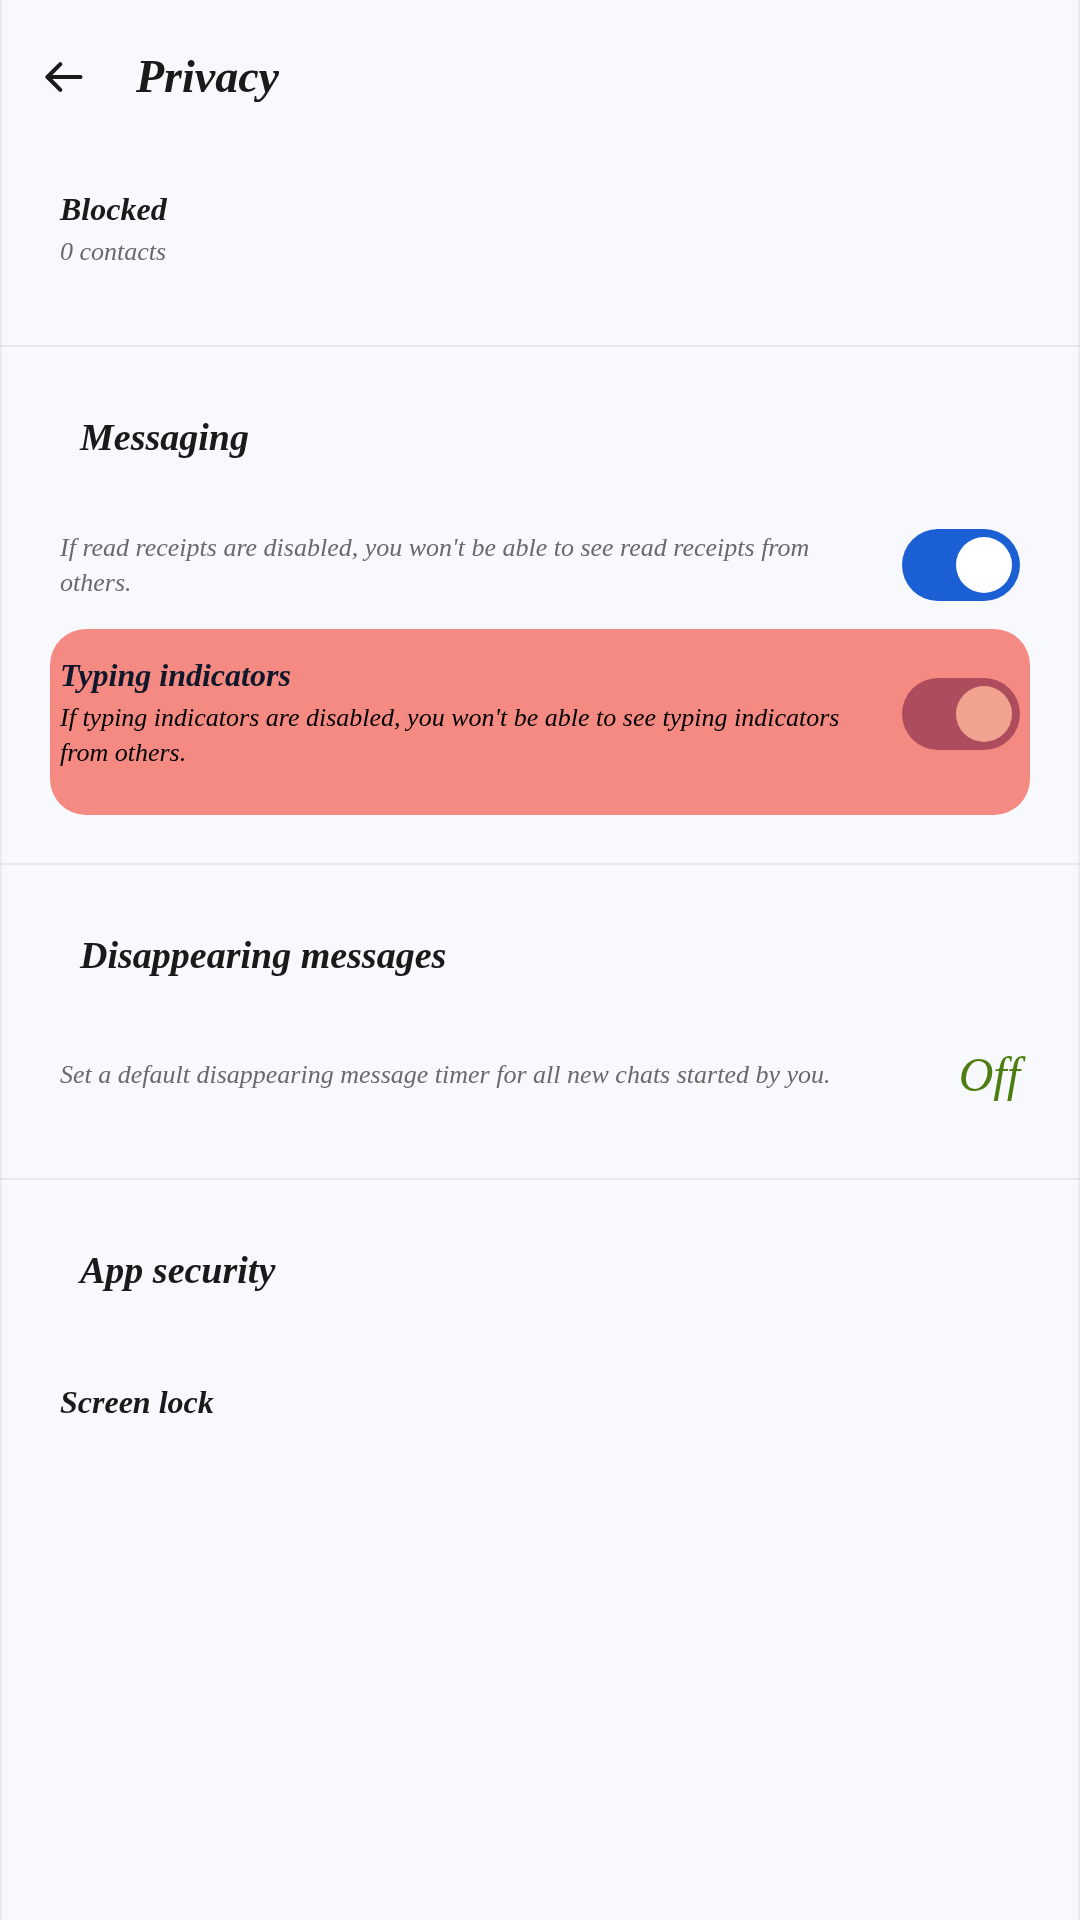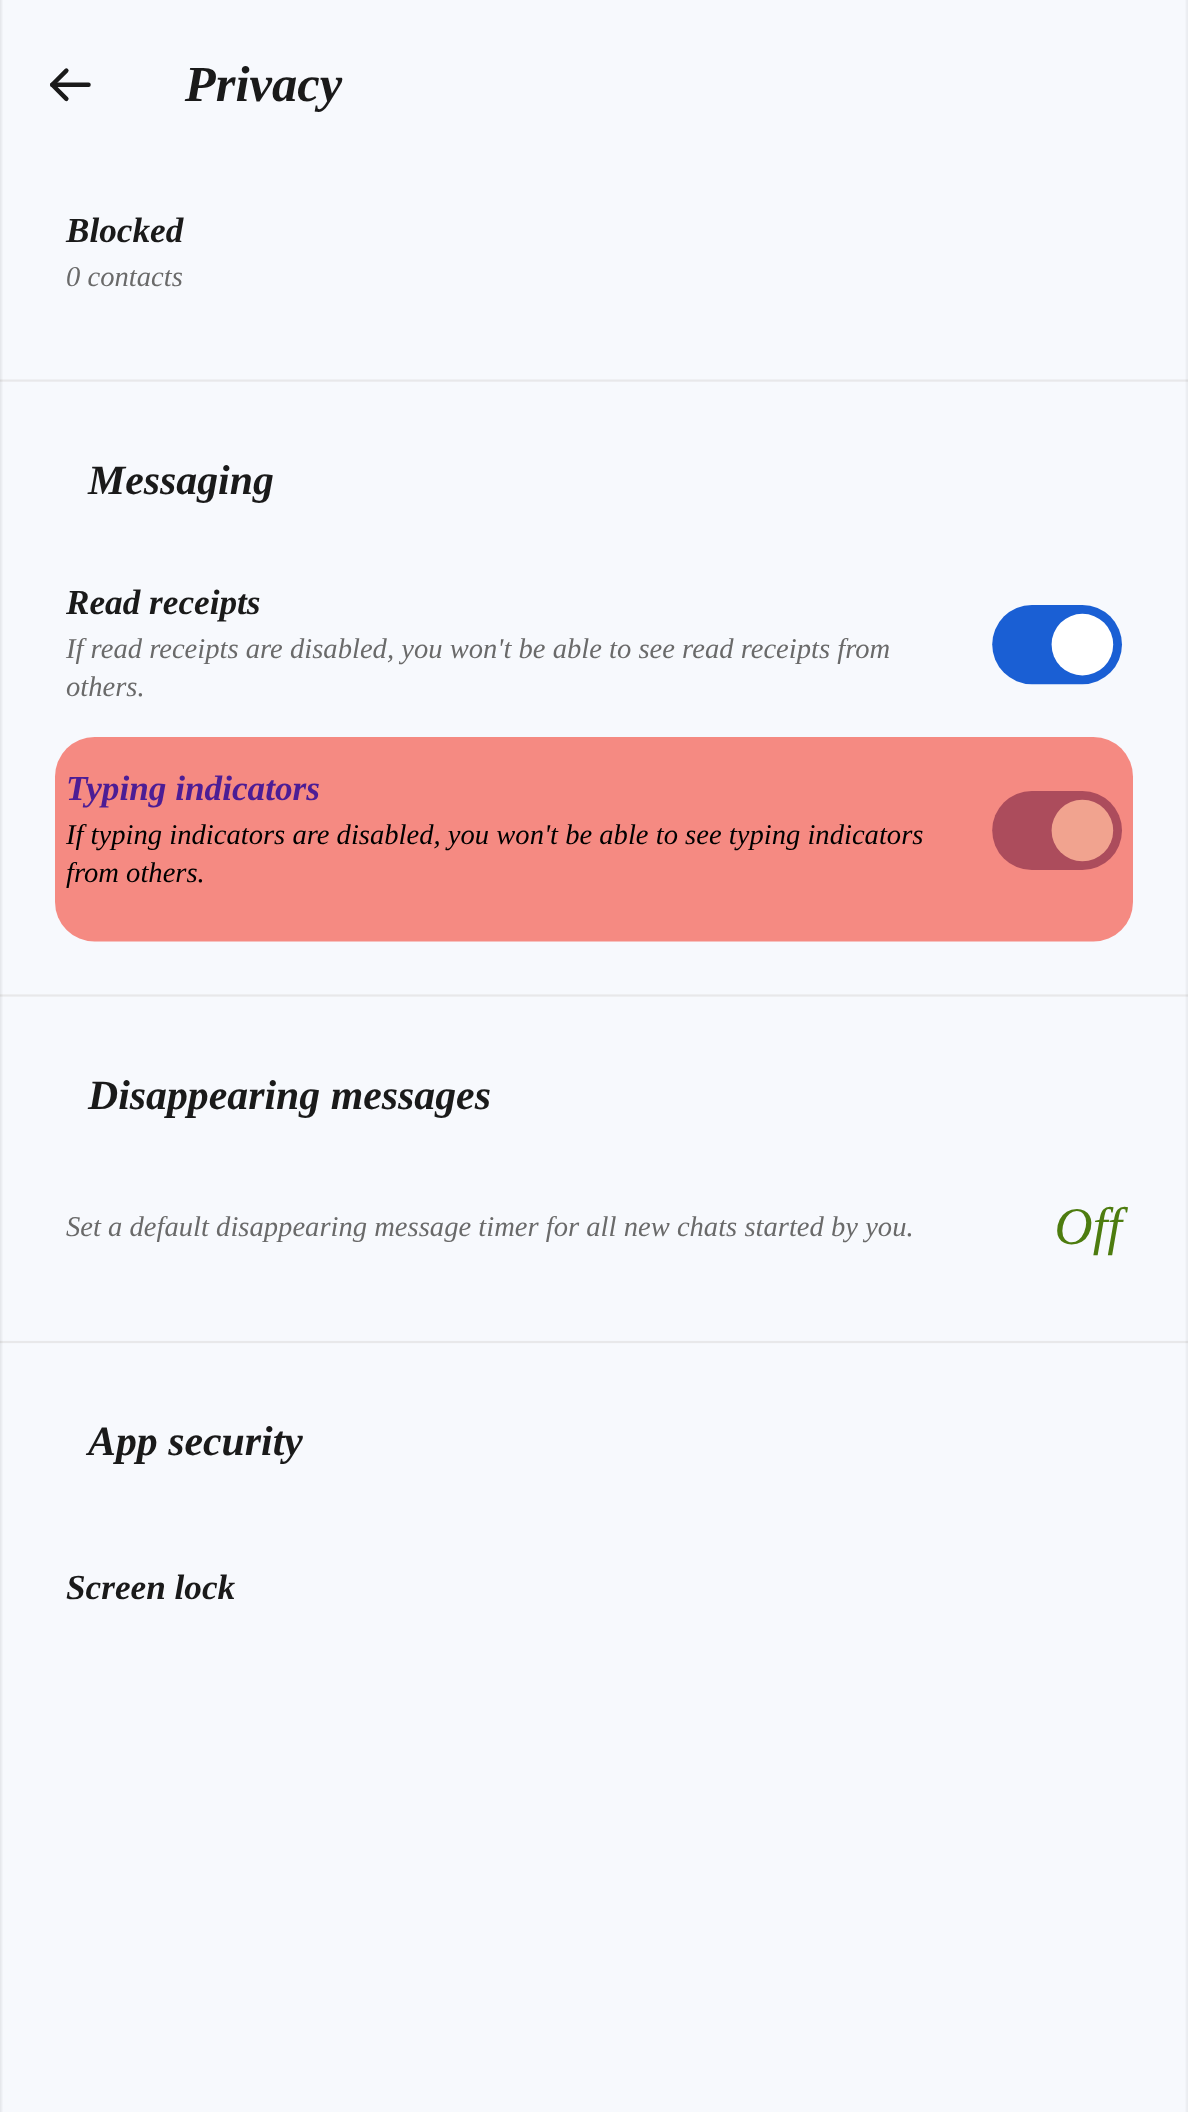--- a/index.html
+++ b/index.html
@@ -31,21 +31,21 @@
       top: 0;
       bottom: 0;
       width: 3px;
       background: linear-gradient(to left, rgba(0,0,0,0.08), transparent);
       z-index: 100;
     }
     .header {
       display: flex;
       align-items: center;
       padding: 50px 40px 40px 40px;
-      gap: 80px;
+      gap: 48px;
     }
     .back-icon {
       width: 48px;
       height: 48px;
       display: flex;
       align-items: center;
       justify-content: center;
       cursor: pointer;
     }
     .header-title {
@@ -126,21 +126,21 @@
     .highlighted {
       background: #f58a82;
       border-radius: 36px;
       margin: 0 50px;
       padding: 28px 10px 45px 10px;
     }
     .highlighted .setting-item {
       padding: 0;
     }
     .highlighted .setting-title {
-      color: #4c1d95;
+      color: #0f172a;
     }
     .highlighted .setting-desc {
       color: #000000;
     }
     .highlighted .toggle.on {
       background: #ac4c5c;
     }
     .highlighted .toggle-knob {
       background: #f1a38f;
     }
@@ -177,21 +177,20 @@
 
 <div class="section-divider"></div>
 
 <div class="setting-group">
   <div class="section-header">
     <div class="section-title">Messaging</div>
   </div>
 
   <div class="setting-item">
     <div class="setting-text">
-      <div class="setting-title">Read receipts</div>
       <div class="setting-desc">If read receipts are disabled, you won't be able to see read receipts from others.</div>
     </div>
     <div class="toggle on">
       <div class="toggle-knob"></div>
     </div>
   </div>
 
   <div class="highlighted">
     <div class="setting-item">
       <div class="setting-text">

